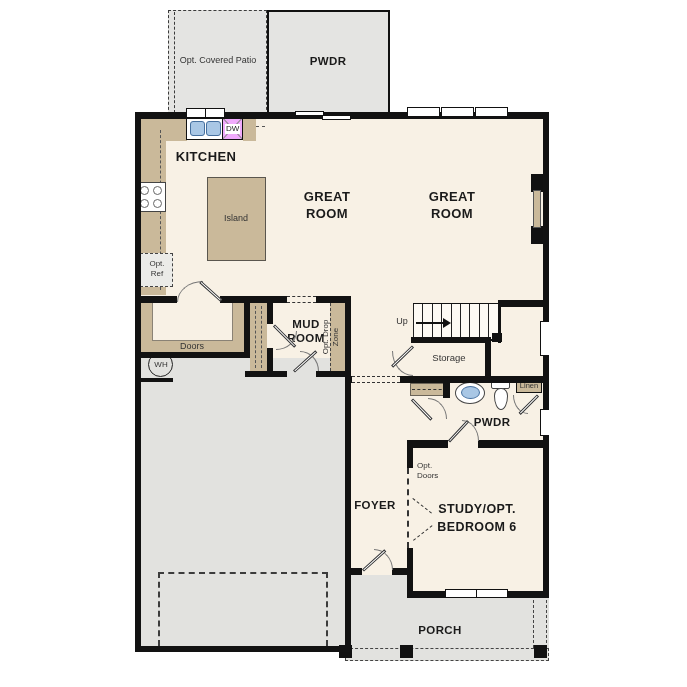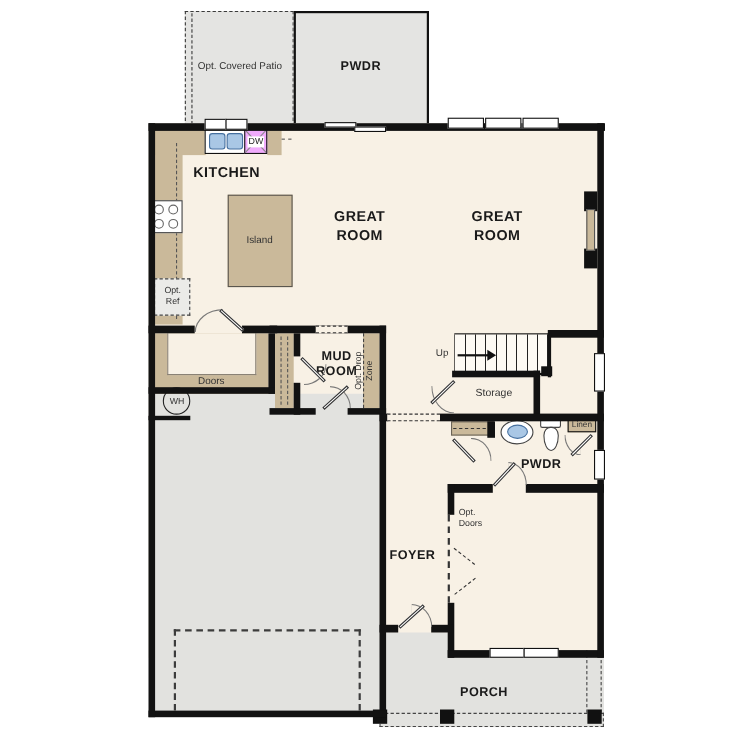--- a/index.html
+++ b/index.html
@@ -1,16 +1,16 @@
 <!DOCTYPE html>
 <html><head>
 <meta charset="utf-8">
 <style>
   html,body{margin:0;padding:0;background:#fff;}
-  #plan{position:relative;width:687px;height:687px;background:#fff;overflow:hidden;
+  #plan{position:relative;width:549px;height:687px;background:#fff;overflow:hidden;
         font-family:"Liberation Sans",sans-serif;}
   #plan *{box-sizing:border-box;}
   .a{position:absolute;}
   .wall{position:absolute;background:#121212;}
   .tan{background:#cab99a;}
   .cream{background:#f8f1e5;}
   .win{position:absolute;background:#fff;border:1.2px solid #111;}
   .lbl{position:absolute;color:#1a1a1a;font-weight:bold;font-size:13px;line-height:17px;
        letter-spacing:.4px;text-align:center;white-space:nowrap;transform:translateX(-50%);}
   .md{font-size:11.5px;line-height:14px;}
@@ -192,15 +192,18 @@
   </div>
 
   <div class="lbl" style="left:206px;top:148px;">KITCHEN</div>
   <div class="lbl" style="left:327px;top:188px;">
     <span>GREAT</span><br><span>ROOM</span>
   </div>
   <div class="lbl" style="left:452px;top:188px;">
     <span>GREAT</span><br><span>ROOM</span>
   </div>
   <div class="lbl md" style="left:375px;top:498px;">FOYER</div>
+  <div class="lbl" style="left:477px;top:500px;font-size:12.5px;line-height:18px;">
+    <span>STUDY/OPT.</span><br><span>BEDROOM 6</span>
+  </div>
   <div class="lbl md" style="left:440px;top:623px;">PORCH</div>
 
 </div>
 
 </body></html>

